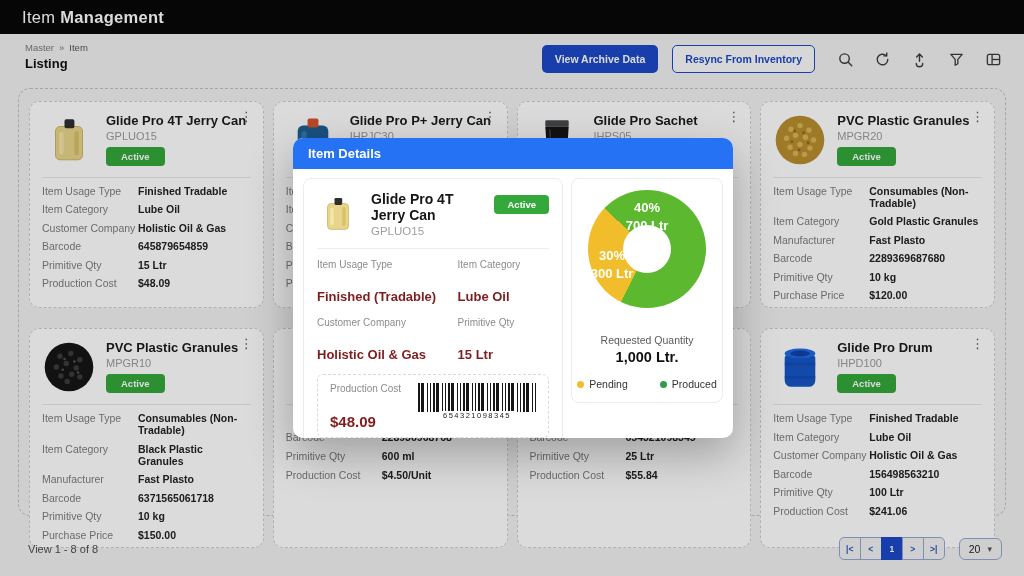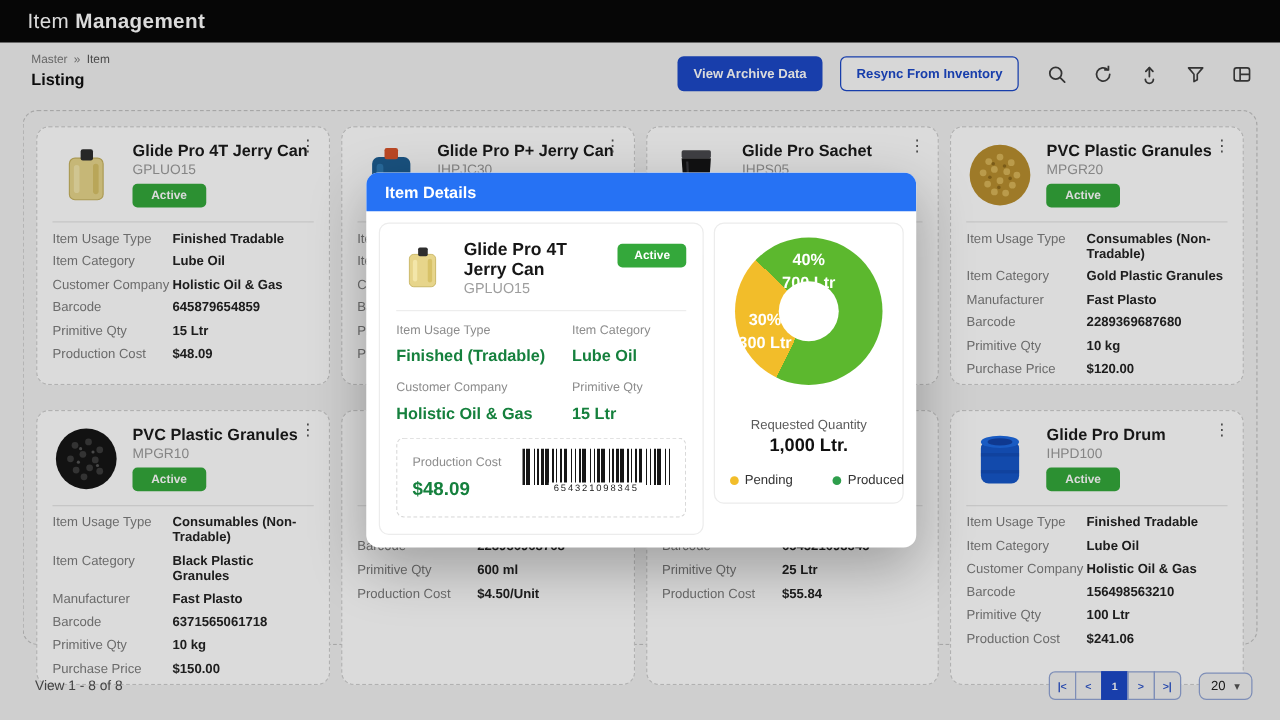--- a/index.html
+++ b/index.html
@@ -57,36 +57,36 @@
   .modal-header { height:31px; flex:none; background:var(--modal-blue,#2672f4); color:#fff; display:flex; align-items:center; padding:0 15px; font-size:13px; font-weight:800; }
   .modal-body { flex:1; display:flex; gap:8px; padding:9px 10px 10px; }
   .detail-card { flex:1; border:1px solid #ececec; border-radius:8px; padding:10px 13px; }
   .d-head { display:flex; gap:12px; align-items:center; padding-bottom:9px; border-bottom:1px solid #ededed; }
   .d-img { width:42px; height:50px; flex:none; }
   .d-name { font-size:14px; font-weight:800; color:#161616; }
   .d-code { font-size:11.5px; color:#9e9e9e; margin-top:2px; }
   .d-badge { margin-left:auto; align-self:flex-start; margin-top:6px; background:var(--green,#34a83b); color:#fff; font-size:9.5px; font-weight:600; padding:4px 13px; border-radius:4px; }
   .d-fields { display:grid; grid-template-columns:1.45fr 1fr; gap:13px 8px; margin-top:10px; }
   .d-label { font-size:10px; color:#8c8c8c; }
-  .d-value { font-size:13px; font-weight:800; color:#15803d; margin-top:7px; }
+  .d-value { font-size:13px; font-weight:800; color:#7f1d1d; margin-top:19px; }
   .prod-box { margin-top:12px; border:1.5px dashed #d9d9d9; border-radius:6px; padding:8px 12px 7px; display:flex; align-items:center; justify-content:space-between; }
   .barcode { width:118px; text-align:center; }
   .bars { height:29px; background:repeating-linear-gradient(90deg,#161616 0 2px,#fff 2px 3px,#161616 3px 6px,#fff 6px 9px,#161616 9px 10px,#fff 10px 12px,#161616 12px 13px,#fff 13px 15px); }
   .bnum { display:inline-block; background:#fff; position:relative; top:-8px; padding:0 4px; font-size:7.5px; letter-spacing:1.5px; color:#222; }
 
   .chart-card { width:152px; flex:none; border:1px solid #ececec; border-radius:8px; padding:11px 8px 12px; display:flex; flex-direction:column; align-items:center; height:fit-content; }
   .donut { width:118px; height:118px; border-radius:50%; position:relative; }
   .hole { position:absolute; inset:35px; background:#fff; border-radius:50%; }
   .seg-label { position:absolute; color:#fff; font-size:13px; font-weight:700; text-align:center; line-height:1.35; }
   .seg-label.top { top:9px; left:0; right:0; }
   .seg-label.left { top:57px; left:1px; width:46px; }
   .req { margin-top:26px; text-align:center; }
   .req-label { font-size:10.5px; color:#5a5a5a; }
   .req-value { font-size:14.5px; font-weight:800; color:#101010; margin-top:3px; }
-  .legend { display:flex; gap:32px; margin-top:13px;padding-left:13px; }
+  .legend { display:flex; gap:32px; margin-top:13px; }
   .legend-item { display:flex; align-items:center; gap:5px; font-size:10.5px; color:#333; }
   .ldot { width:7px; height:7px; border-radius:50%; }
 </style>
 </head>
 <body>
 
 <div class="appbar">
   <span class="t-reg">Item</span>
   <span class="t-bold">Management</span>
 </div>

